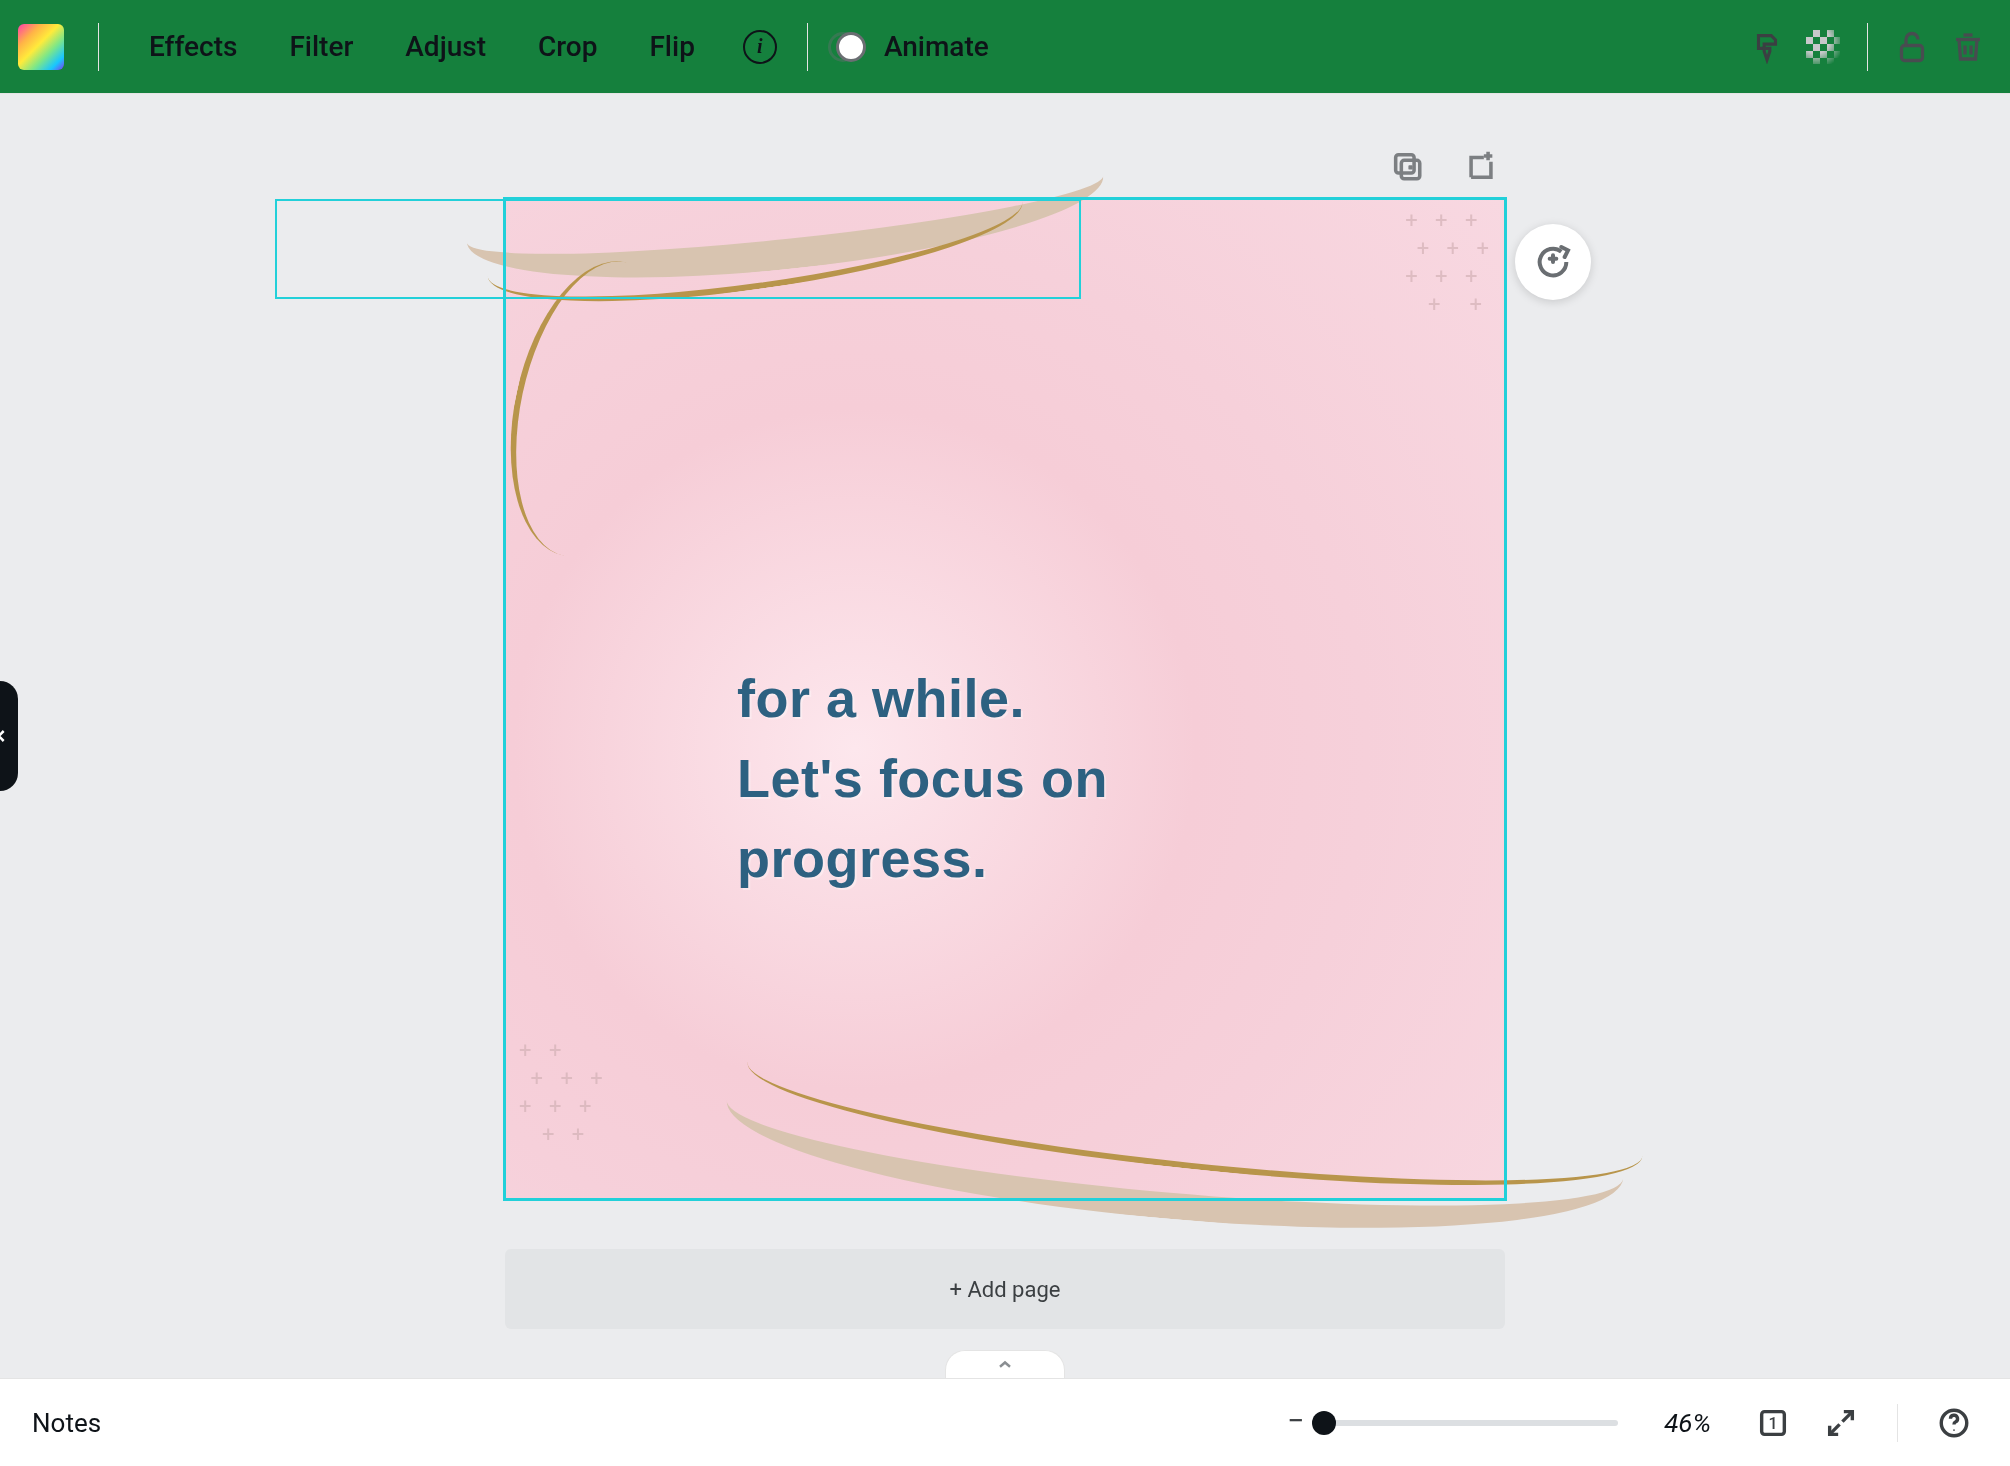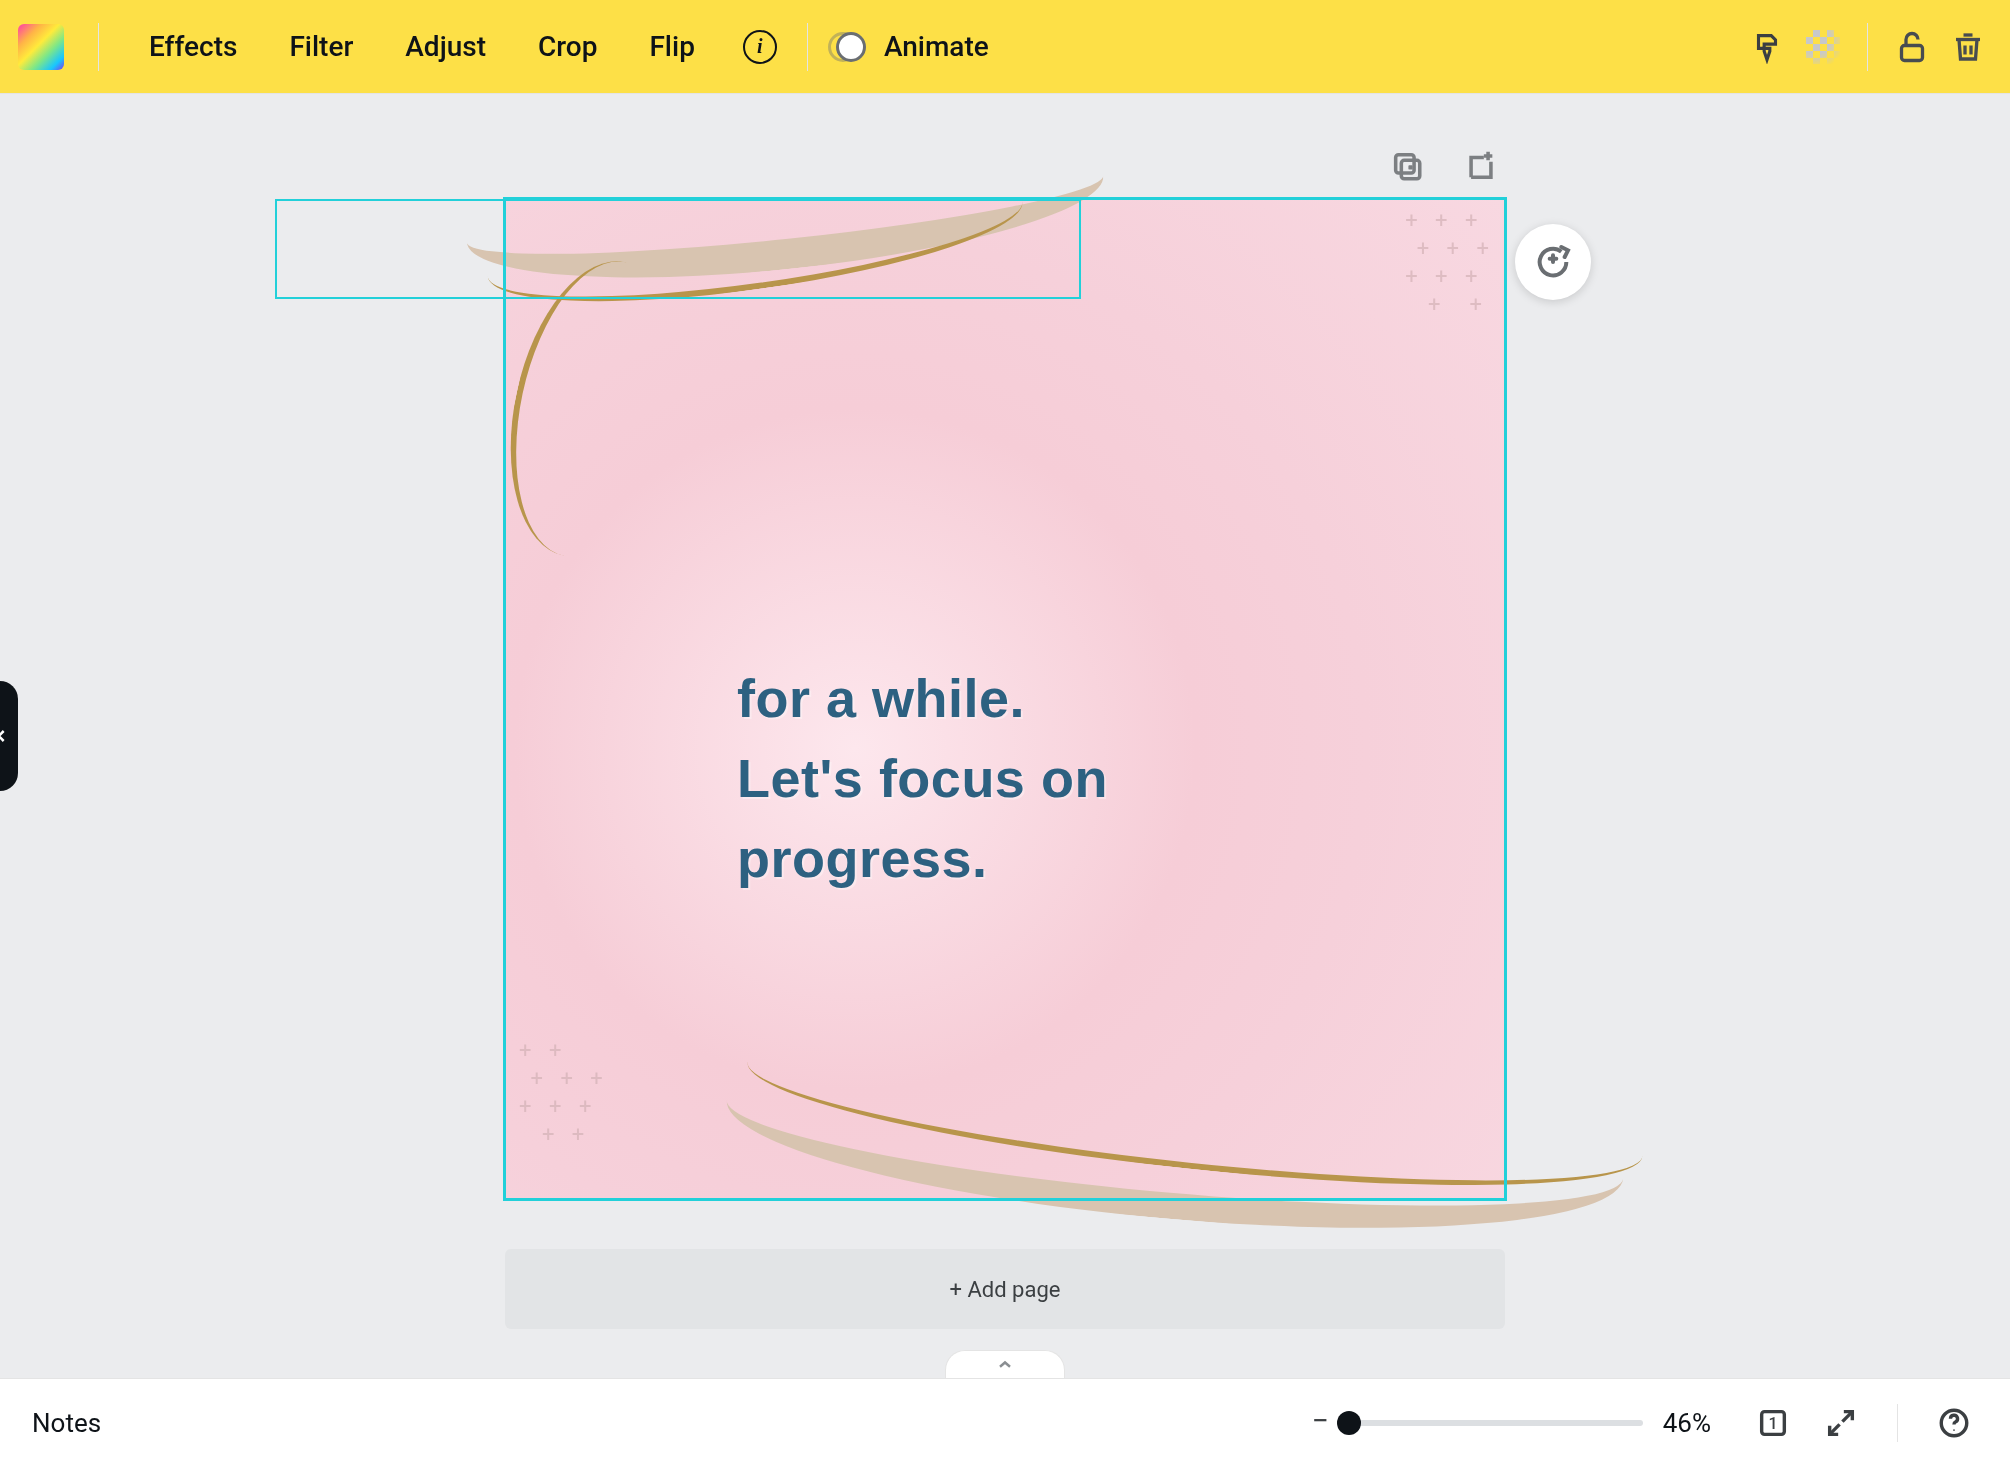--- a/index.html
+++ b/index.html
@@ -20,21 +20,21 @@
     overflow: hidden;
   }
   .app { display: flex; flex-direction: column; width: 100%; height: 100vh; }
 
   
   .toolbar {
     display: flex; align-items: center;
     height: 94px;
     padding: 18px 18px;
     border-bottom: 1px solid var(--border-light);
-    background: #fde047;
+    background: #15803d;
     font-size: 28px;
     font-weight: 500;
     gap: 8px;
   }
   .color-swatch {
     width: 46px; height: 46px; border-radius: 6px;
     background: linear-gradient(135deg, #ff3cac 0%, #ffb347 25%, #ffeb3b 45%, #7ee787 65%, #18c6ff 85%, #8338ec 100%);
     margin-right: 6px;
     cursor: pointer;
   }
@@ -205,21 +205,21 @@
   }
   .zoom-slider .minus { font-size:30px; color:#3b3f42; padding-bottom:4px;}
   .slider-track {
     width:300px; height:6px; background:#dcdfe2; border-radius:3px;
     position:relative; cursor:pointer;
   }
   .slider-thumb {
     position:absolute; top:50%; left:2%; transform:translate(-50%,-50%);
     width:24px; height:24px; border-radius:50%; background:#0e1318;
   }
-  .zoom-value { font-size:26px; }
+  .zoom-value { font-size:26px; margin-left:26px;font-style:italic;}
   .footer .icon-btn svg { width:34px; height:34px; stroke:#3b3f42; fill:none; stroke-width:2.4;}
   .footer .vsep { height:38px; margin:0 12px;}
   .page-count-icon { position:relative; }
   .page-count-icon .num {
     position:absolute; font-size:16px; color:#3b3f42;
     top:50%; left:50%; transform:translate(-50%,-50%);
     font-weight:500;
   }
 
   

